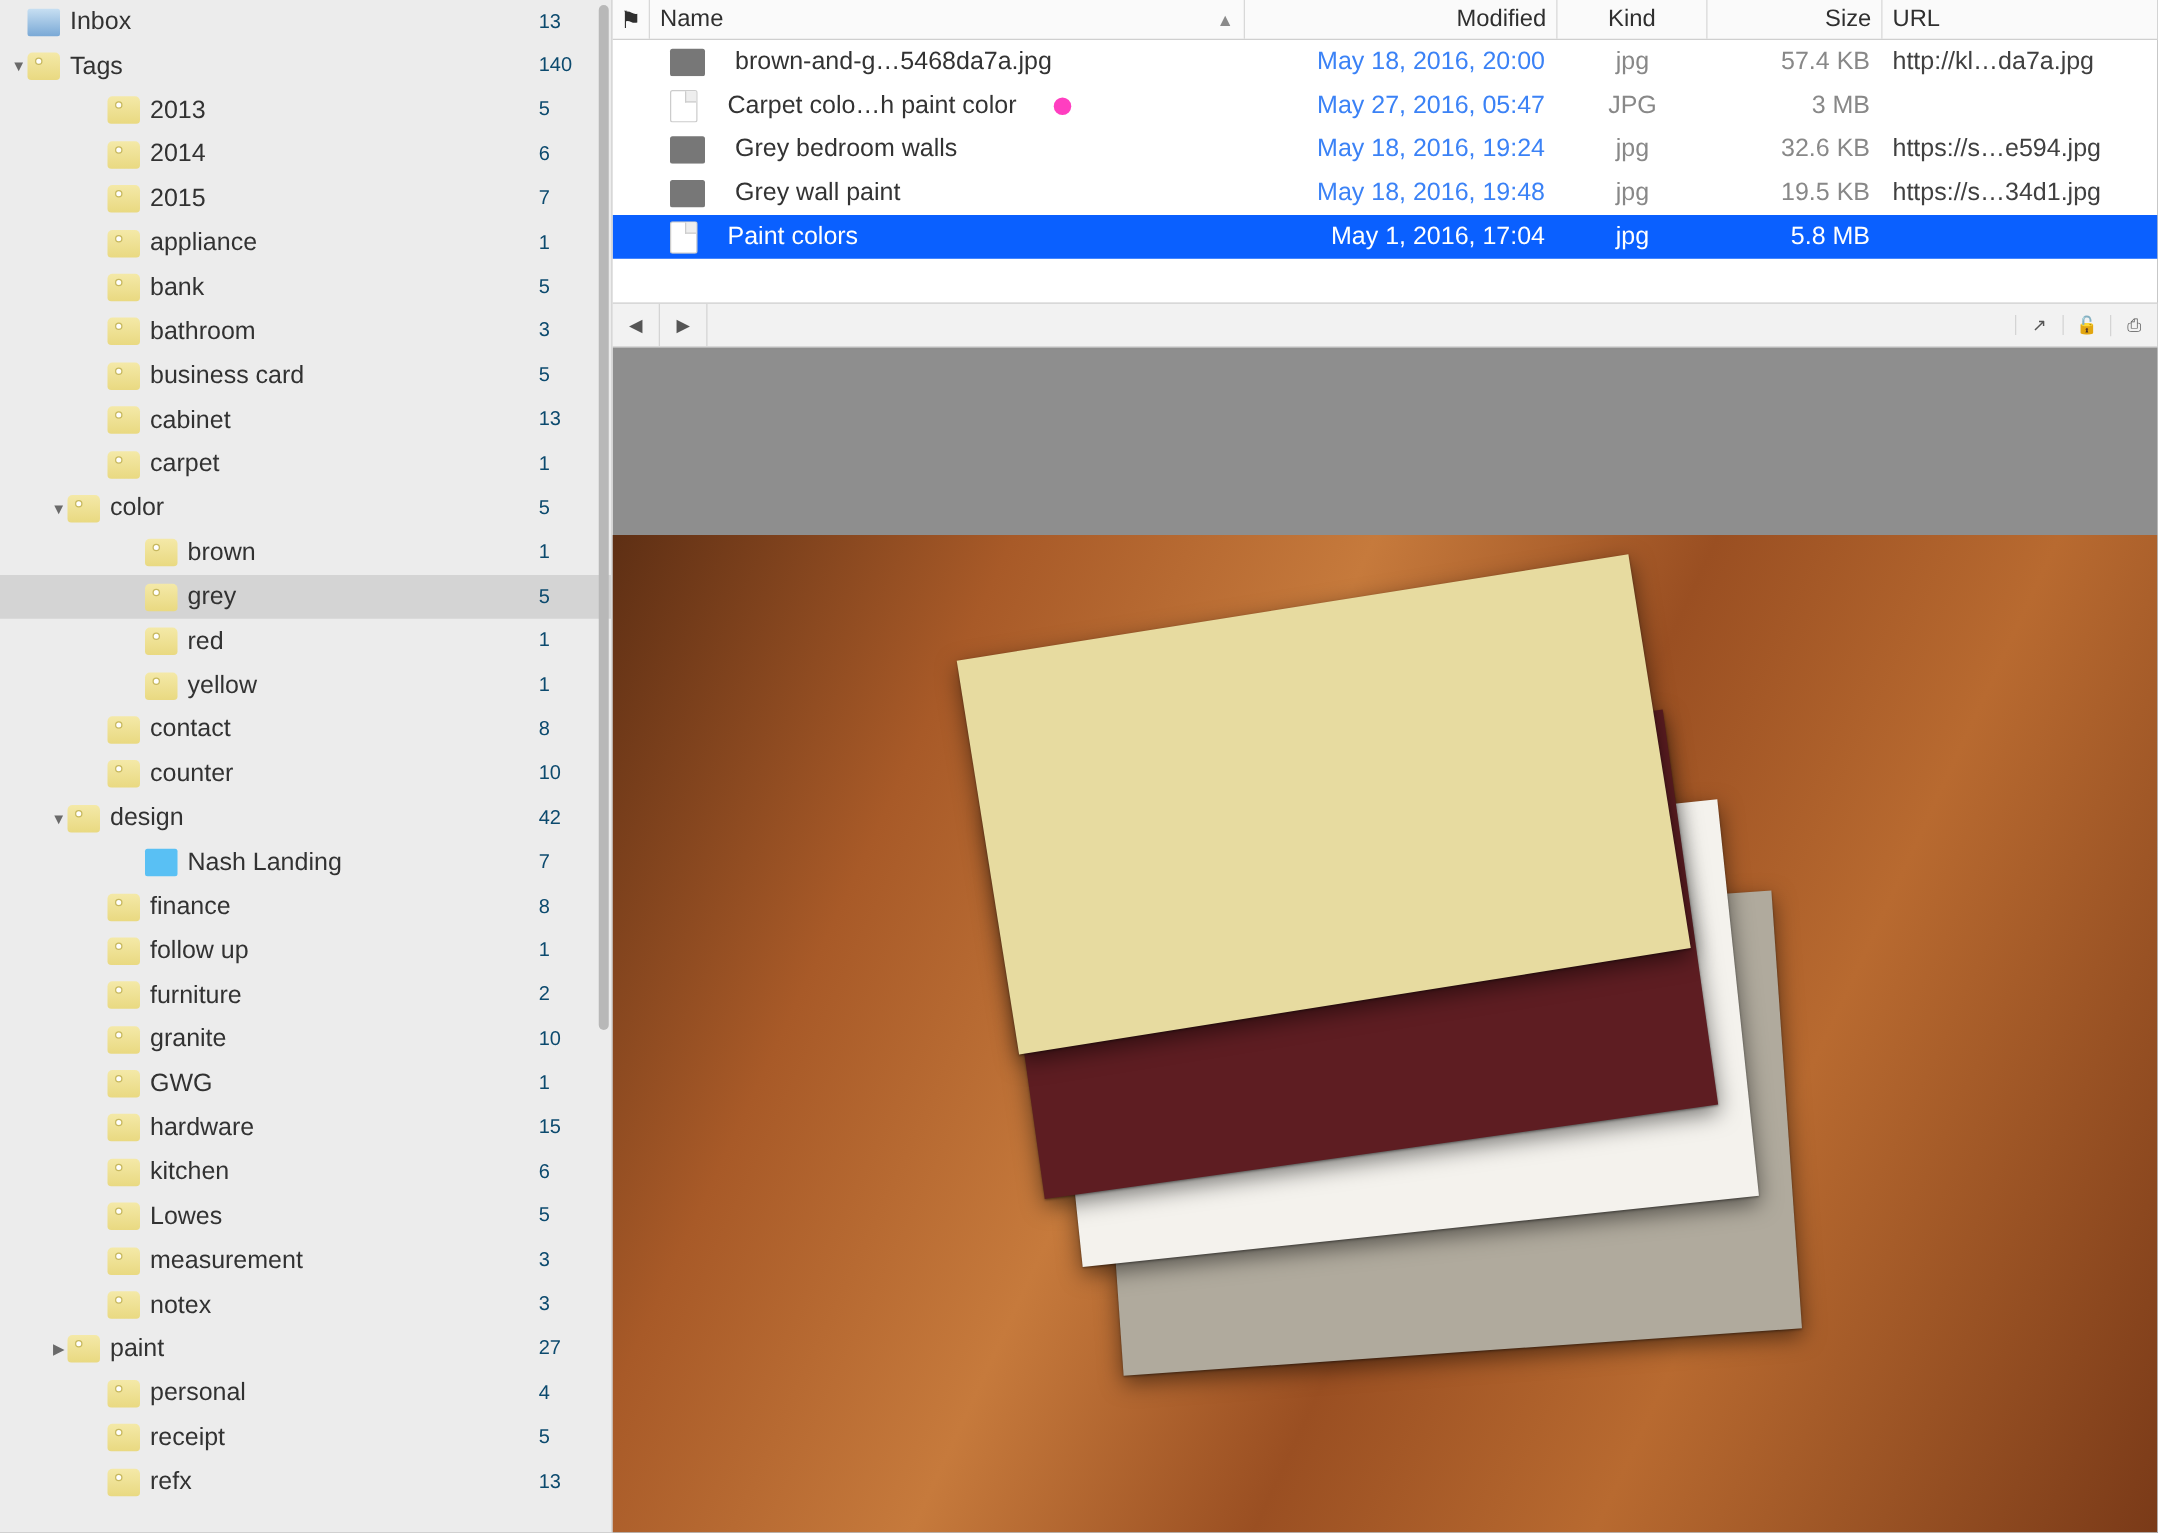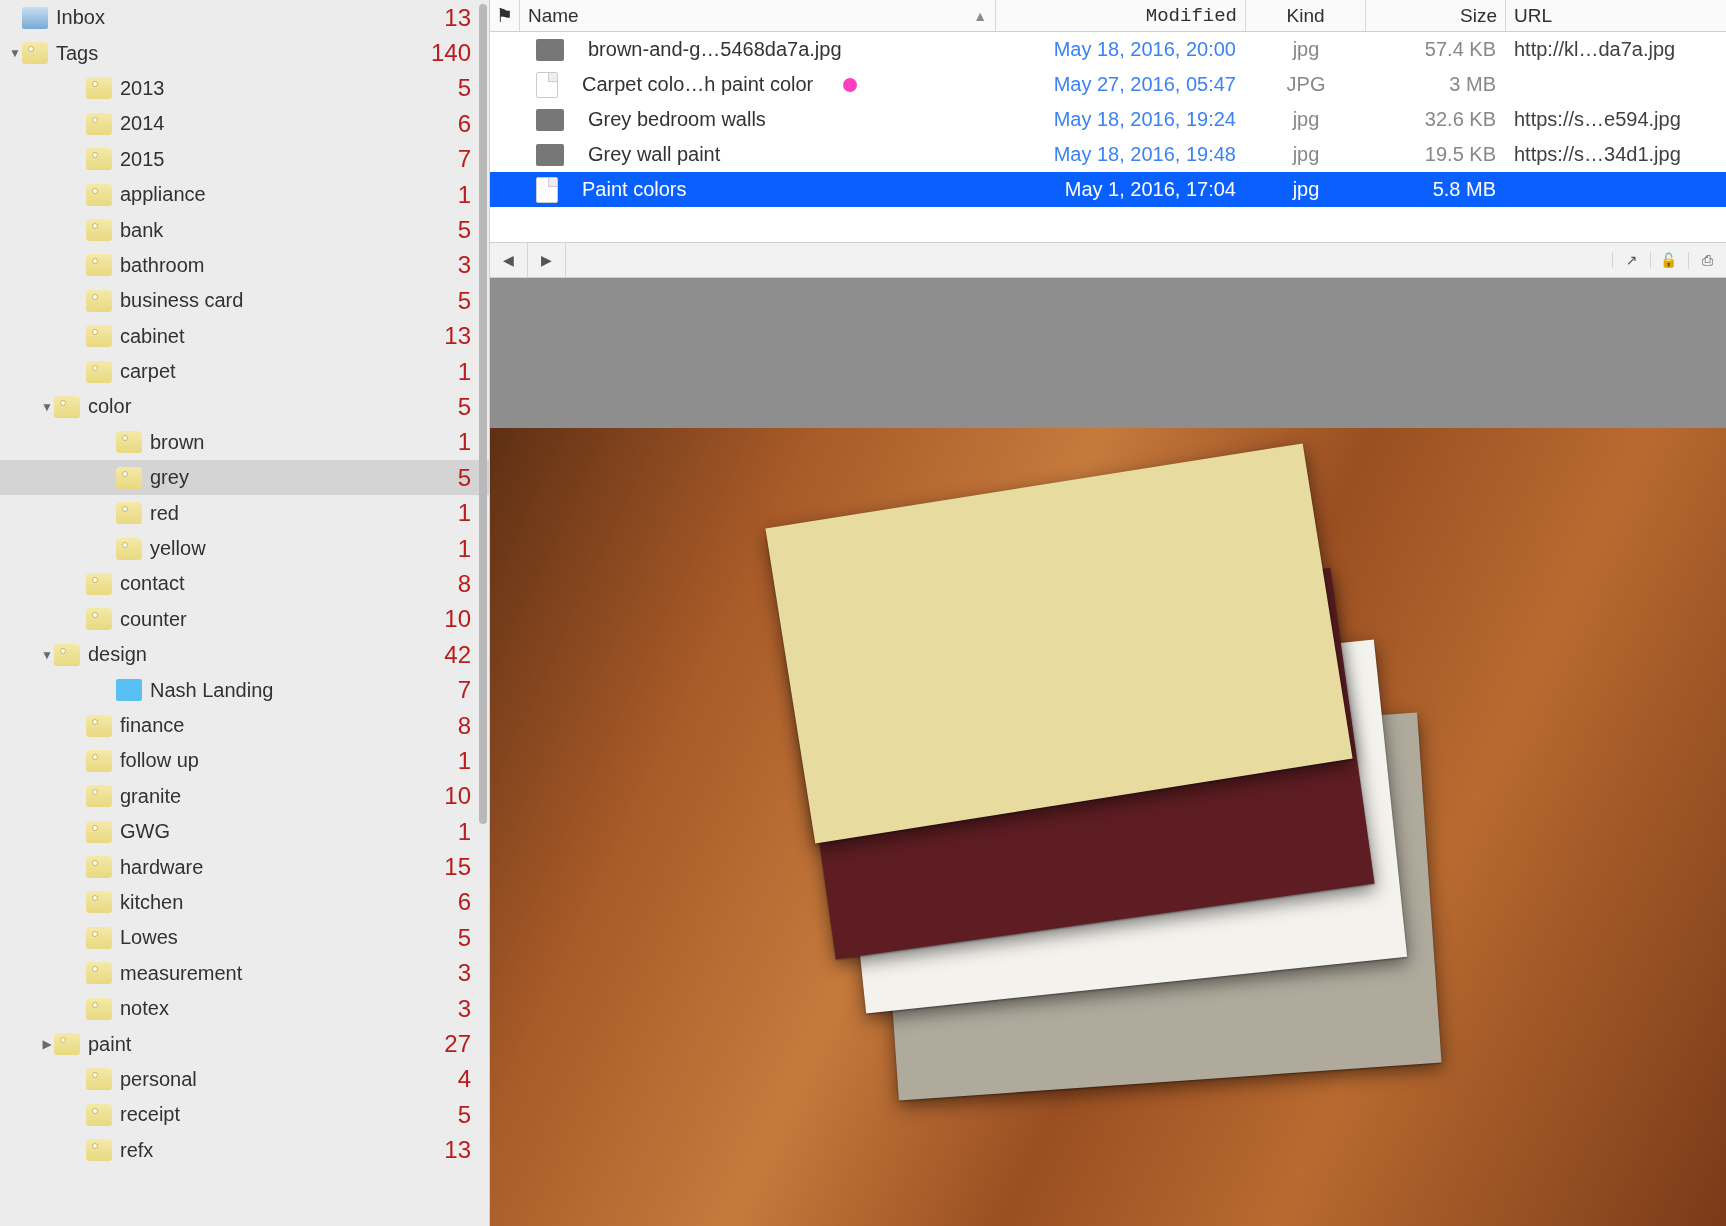--- a/index.html
+++ b/index.html
@@ -10,35 +10,35 @@
 .scrollbar { position: absolute; right: 2px; top: 4px; width: 8px; height: 820px; background: #b8b8b8; border-radius: 4px; }
 .side-row { display: flex; align-items: center; height: 35.4px; font-size: 20px; color: #323232; padding-right: 18px; cursor: default; }
 .side-row.selected { background: #d4d4d4; }
 .disclosure { width: 14px; display: inline-flex; justify-content: center; color: #6a6a6a; font-size: 12px; }
 .tag-icon, .folder-icon, .inbox-icon { width: 26px; height: 22px; display: inline-block; margin-right: 8px; }
 .tag-icon { background: linear-gradient(180deg,#f4e9a8 0%,#e9d981 100%); border-radius: 4px 4px 3px 3px; position: relative; }
 .tag-icon::before { content:""; position:absolute; left:6px; top:4px; width:4px; height:4px; background:#fff; border-radius:50%; border:1px solid #c7b85f;}
 .folder-icon { background: #59c0f4; border-radius: 2px; }
 .inbox-icon { background: linear-gradient(180deg,#c7dff2,#7aa9d6); border-radius:2px; }
 .side-label { flex:1; white-space: nowrap; overflow: hidden; text-overflow: ellipsis; }
-.side-count { color: #b91c1c; font-size: 24px; text-align: right; min-width: 40px; }
+.side-count { color: #0c4a6e; font-size: 16px; text-align: left; min-width: 40px; }
 
 .ind-0 { padding-left: 8px; }
 .ind-1 { padding-left: 40px; }
 .ind-2 { padding-left: 72px; }
 .ind-3 { padding-left: 102px; }
 
 
 .main { flex: 1; display: flex; flex-direction: column; }
 .header-row { display: flex; height: 32px; background: #fafafa; border-bottom: 1px solid #cfcfcf; font-size: 19px; color: #2f2f2f; }
 .header-cell { display: flex; align-items: center; padding: 0 8px; border-right: 1px solid #d8d8d8; }
 .hc-flag { width: 30px; justify-content:center; }
 .hc-name { flex: 1; }
 .hc-sort { color:#8a8a8a; margin-left:auto; font-size:14px;}
-.hc-mod { width: 250px; justify-content:flex-end;font-family:Liberation Mono, monospace; }
+.hc-mod { width: 250px; justify-content:flex-end; }
 .hc-kind { width: 120px; justify-content:center; }
 .hc-size { width: 140px; justify-content:flex-end; }
 .hc-url { width: 220px; border-right: none; }
 
 .file-list { }
 .file-row { display:flex; align-items:center; height: 35px; font-size: 20px; color:#333; }
 .file-row.selected { background:#0a60ff; color:#fff; }
 .file-row.selected .cell-mod, .file-row.selected .cell-kind, .file-row.selected .cell-size, .file-row.selected .cell-url { color:#fff; }
 .cell-flag { width: 30px; }
 .cell-name { flex:1; display:flex; align-items:center; padding-left: 16px; gap: 24px; white-space:nowrap; overflow:hidden; }
@@ -200,20 +200,26 @@
       </div>
       <div class="side-row ind-2">
         <span class="disclosure"></span>
         <span class="tag-icon"></span>
         <span class="side-label">follow up</span>
         <span class="side-count">1</span>
       </div>
       <div class="side-row ind-2">
         <span class="disclosure"></span>
         <span class="tag-icon"></span>
+        <span class="side-label">furniture</span>
+        <span class="side-count">2</span>
+      </div>
+      <div class="side-row ind-2">
+        <span class="disclosure"></span>
+        <span class="tag-icon"></span>
         <span class="side-label">granite</span>
         <span class="side-count">10</span>
       </div>
       <div class="side-row ind-2">
         <span class="disclosure"></span>
         <span class="tag-icon"></span>
         <span class="side-label">GWG</span>
         <span class="side-count">1</span>
       </div>
       <div class="side-row ind-2">

